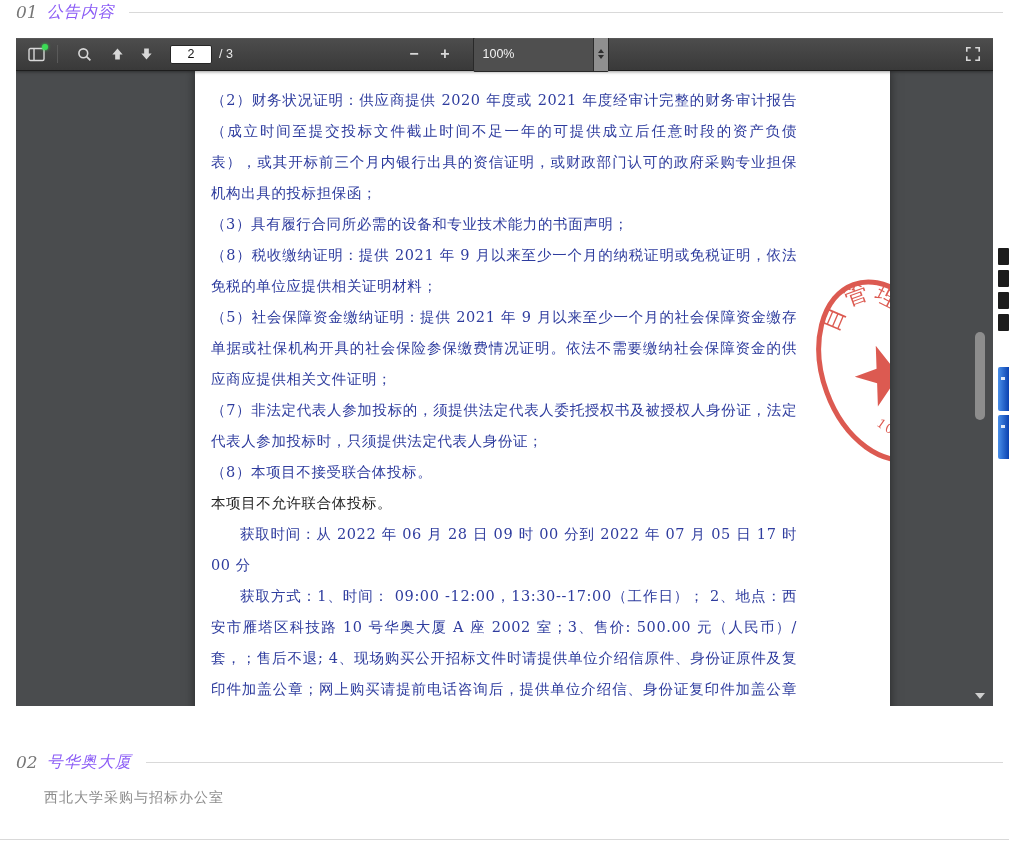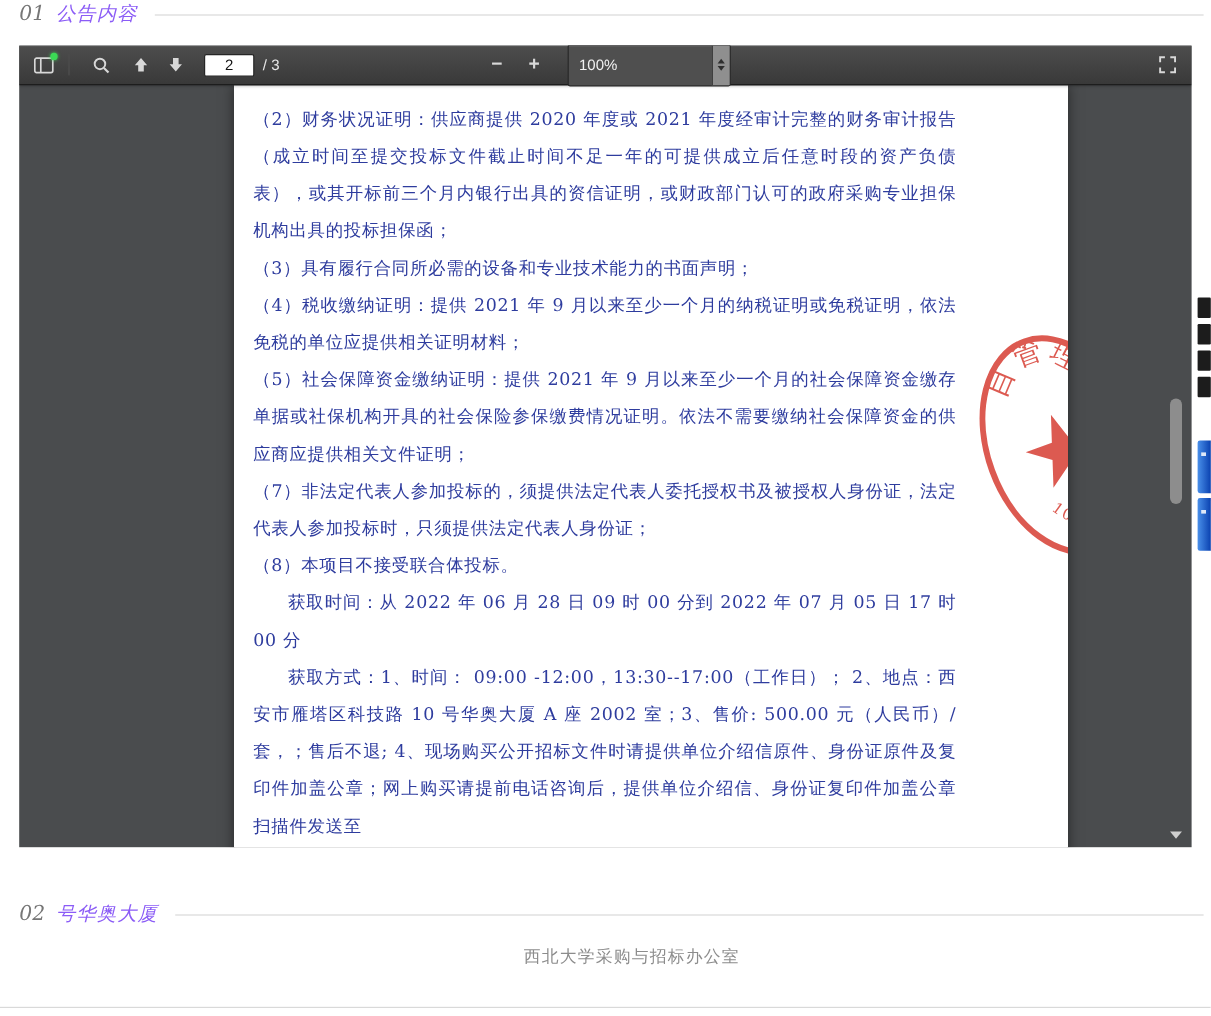--- a/index.html
+++ b/index.html
@@ -73,21 +73,21 @@
   .side-widget-text .glyph { width:11px; height:17px; background:#1c1c1c; border-radius:1px; }
   .side-widget-buttons { position:absolute; right:0; top:367px; width:11px; height:92px;
                          display:flex; flex-direction:column; gap:4px; cursor:pointer; }
   .side-widget-buttons .blue-btn { flex:1; background:linear-gradient(90deg,#4a90ea,#0a41b0);
                                    border-radius:2px 0 0 2px; position:relative; }
   .side-widget-buttons .blue-btn::after { content:""; position:absolute; left:3px; top:10px;
                                           width:4px; height:3px; background:rgba(255,255,255,.85); }
 
   
   .section-heading.second { margin-top:44px;text-align:right; }
-  .dept-text { margin-top:17px; padding-left:44px; font-size:14px; color:#8c8c8c; letter-spacing:1px;text-align:center; }
+  .dept-text { margin-top:17px; padding-left:44px; font-size:14px; color:#8c8c8c; letter-spacing:1px; }
   .bottom-divider { margin-top:32px; border:none; border-top:1px solid #d9d9d9; }
 </style>
 </head>
 <body>
 
 <div>
 
   <div class="section-heading">
     <span class="sec-num">01</span>
     <span class="sec-title">公告内容</span>
@@ -159,24 +159,25 @@
             </svg>
           </span>
         </button>
       </div>
     </div>
 
     <div class="pdf-viewport">
       <div class="pdf-page">
         <p>（2）财务状况证明：供应商提供 2020 年度或 2021 年度经审计完整的财务审计报告（成立时间至提交投标文件截止时间不足一年的可提供成立后任意时段的资产负债表），或其开标前三个月内银行出具的资信证明，或财政部门认可的政府采购专业担保机构出具的投标担保函；</p>
         <p>（3）具有履行合同所必需的设备和专业技术能力的书面声明；</p>
-        <p>（4）税收缴纳证明：提供 2021 年 9 月以来至少一个月的纳税证明或免税证明，依法免税的单位应提供相关证明材料；</p>
+        <p>（8）税收缴纳证明：提供 2021 年 9 月以来至少一个月的纳税证明或免税证明，依法免税的单位应提供相关证明材料；</p>
         <p>（5）社会保障资金缴纳证明：提供 2021 年 9 月以来至少一个月的社会保障资金缴存单据或社保机构开具的社会保险参保缴费情况证明。依法不需要缴纳社会保障资金的供应商应提供相关文件证明；</p>
         <p>（7）非法定代表人参加投标的，须提供法定代表人委托授权书及被授权人身份证，法定代表人参加投标时，只须提供法定代表人身份证；</p>
         <p>（8）本项目不接受联合体投标。</p>
+        <p class="p-black">本项目不允许联合体投标。</p>
         <p class="p-indent">获取时间：从 2022 年 06 月 28 日 09 时 00 分到 2022 年 07 月 05 日 17 时 00 分</p>
         <p class="p-indent">获取方式：1、时间： 09:00 -12:00，13:30--17:00（工作日）； 2、地点：西安市雁塔区科技路 10 号华奥大厦 A 座 2002 室；3、售价: 500.00 元（人民币）/套，；售后不退; 4、现场购买公开招标文件时请提供单位介绍信原件、身份证原件及复印件加盖公章；网上购买请提前电话咨询后，提供单位介绍信、身份证复印件加盖公章扫描件发送至</p>
 
         <svg class="seal" viewBox="0 0 150 200">
           <defs>
             <path id="sealTopArc" d="M 31,100 A 44,74 0 0 1 119,100" fill="none"></path>
             <path id="sealBottomArc" d="M 38,105 A 37,62 0 0 0 112,105" fill="none"></path>
           </defs>
           <ellipse cx="75" cy="100" rx="62" ry="92" fill="none" stroke="#d5372c" stroke-width="5"></ellipse>
           <polygon points="75,73 82.2,95.1 105.4,95.1 86.6,108.8 93.8,130.9 75,117.2 56.2,130.9 63.4,108.8 44.6,95.1 67.8,95.1" fill="#d5372c"></polygon>

